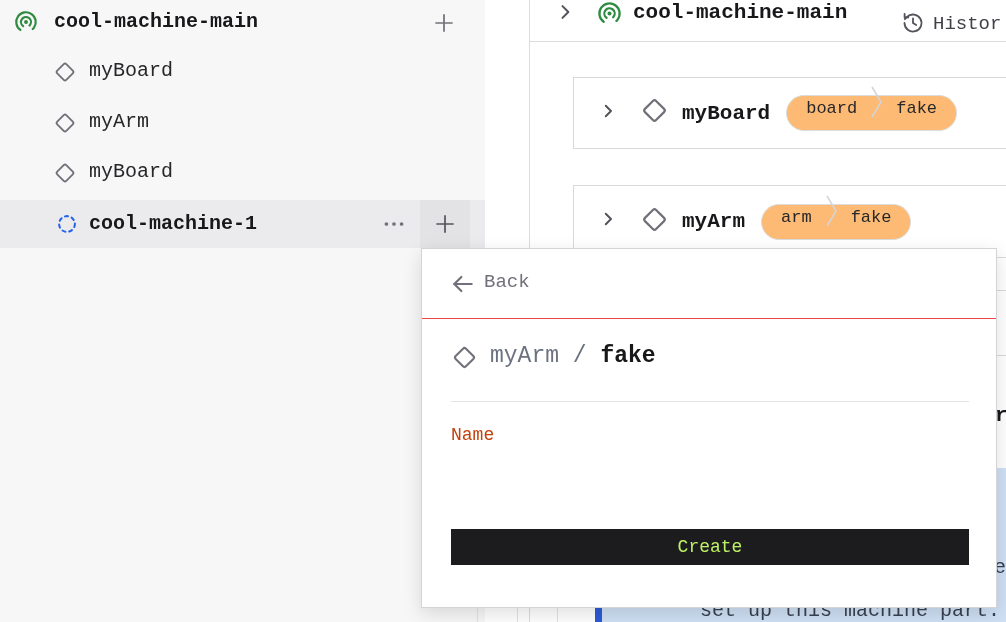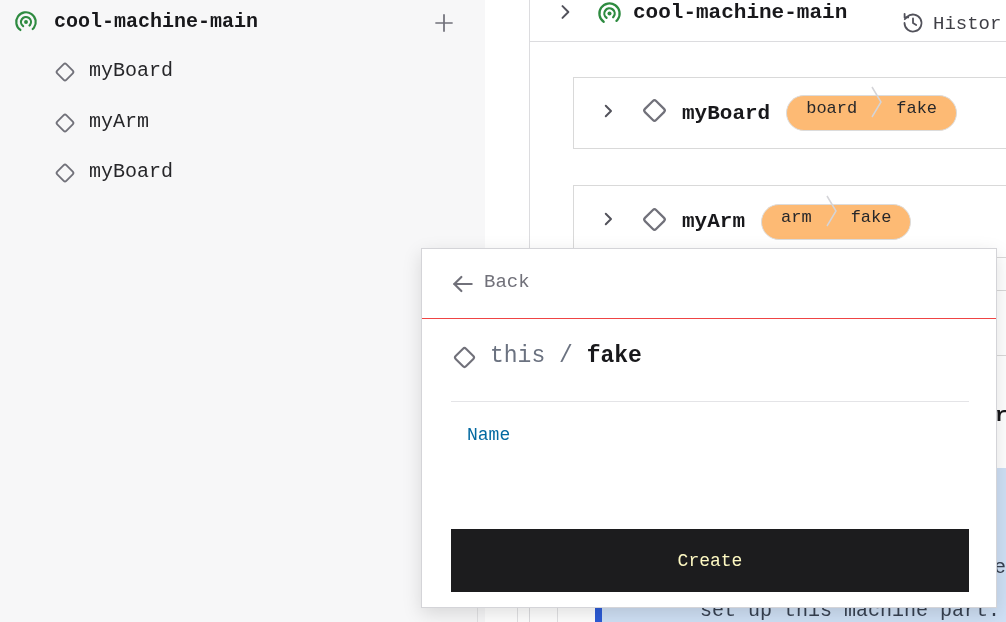--- a/index.html
+++ b/index.html
@@ -52,25 +52,25 @@
   
   .modal { position:absolute; left:421px; top:248px; width:576px; height:360px; background:#fff; border:1px solid #d4d4d8; box-shadow:0 6px 18px rgba(0,0,0,.13); z-index:10; }
   .modal-back { position:absolute; left:0; top:0; width:100%; height:70px; border-bottom:1px solid #ef4444; cursor:pointer; }
   .modal-back .back-arrow { position:absolute; left:28px; top:22px; }
   .modal-back .back-label { position:absolute; left:62px; top:22px; font-size:19px; color:#71717a; }
   .modal-title { position:absolute; left:0; top:70px; width:100%; height:82px; }
   .modal-title .diamond { position:absolute; left:30px; top:26px; }
   .modal-title .title-text { position:absolute; left:68px; top:24px; font-size:23px; color:#6b7280; white-space:nowrap; }
   .modal-title .title-model { font-weight:700; color:#18181b; }
   .modal-divider { position:absolute; left:29px; top:152px; width:518px; height:1px; background:#e4e4e7; }
-  .field-label { position:absolute; left:45px; top:176px; font-size:18px; color:#0369a1; }
+  .field-label { position:absolute; left:29px; top:176px; font-size:18px; color:#c2410c; }
   .name-input { position:absolute; left:29px; top:210px; width:518px; height:50px; border:1px solid #18181b; background:#fff; display:flex; align-items:center; padding-left:13px; cursor:text; }
   .name-input .value { font-size:19px; color:#1f1f23; white-space:pre; }
   .caret { display:inline-block; width:2px; height:24px; background:#111; margin-left:1px; vertical-align:middle; }
-  .create-btn { position:absolute; left:29px; top:280px; width:518px; height:63px; background:#1c1c1e; color:#fef9c3; font-size:18px; display:flex; align-items:center; justify-content:center; cursor:pointer; }
+  .create-btn { position:absolute; left:29px; top:280px; width:518px; height:36px; background:#1c1c1e; color:#bef264; font-size:18px; display:flex; align-items:center; justify-content:center; cursor:pointer; }
 </style>
 </head>
 <body>
 
 <div id="app">
 
   <div class="sidebar">
     <div class="sb-header">
       <span class="machine-icon">
         <svg width="26" height="26" viewBox="0 0 24 24">
@@ -107,20 +107,40 @@
     </div>
     <div class="sb-item" style="top:148px">
       <span class="diamond">
         <svg width="22" height="22" viewBox="0 0 24 24">
             <rect x="5" y="5" width="14" height="14" rx="2" transform="rotate(45 12 12)" fill="none" stroke="#71717a" stroke-width="2"></rect>
           </svg>
       </span>
       <span class="sb-label">myBoard</span>
     </div>
 
+    <div class="sb-selected">
+      <span class="dashed">
+        <svg width="22" height="22" viewBox="0 0 24 24">
+            <circle cx="12" cy="12" r="8.6" fill="none" stroke="#2563eb" stroke-width="2.2" stroke-linecap="round" stroke-dasharray="3.4 4.2"></circle>
+          </svg>
+      </span>
+      <span class="sb-label">cool-machine-1</span>
+      <span class="sb-more">
+        <svg width="26" height="26" viewBox="0 0 24 24">
+            <circle cx="5" cy="12" r="1.7" fill="#71717a"></circle>
+            <circle cx="12" cy="12" r="1.7" fill="#71717a"></circle>
+            <circle cx="19" cy="12" r="1.7" fill="#71717a"></circle>
+          </svg>
+      </span>
+      <span class="sb-cell-plus">
+        <svg width="26" height="26" viewBox="0 0 24 24">
+            <path d="M12 4v16M4 12h16" stroke="#55555c" stroke-width="1.6" fill="none"></path>
+          </svg>
+      </span>
+    </div>
   </div>
 
   <div class="panel-border"></div>
 
   <div class="main-header">
     <span class="chev">
       <svg width="20" height="20" viewBox="0 0 24 24">
           <path d="M9 5l7 7-7 7" fill="none" stroke="#52525b" stroke-width="2.4" stroke-linecap="round" stroke-linejoin="round"></path>
         </svg>
     </span>
@@ -207,21 +227,21 @@
       </span>
       <span class="back-label">Back</span>
     </div>
 
     <div class="modal-title">
       <span class="diamond">
         <svg width="25" height="25" viewBox="0 0 24 24">
             <rect x="5" y="5" width="14" height="14" rx="2" transform="rotate(45 12 12)" fill="none" stroke="#71717a" stroke-width="2"></rect>
           </svg>
       </span>
-      <span class="title-text"><span>this / </span><span class="title-model">fake</span></span>
+      <span class="title-text"><span>myArm / </span><span class="title-model">fake</span></span>
     </div>
 
     <div class="modal-divider"></div>
 
     <div class="field-label">Name</div>
 
 
     <div class="create-btn">Create</div>
   </div>
 

